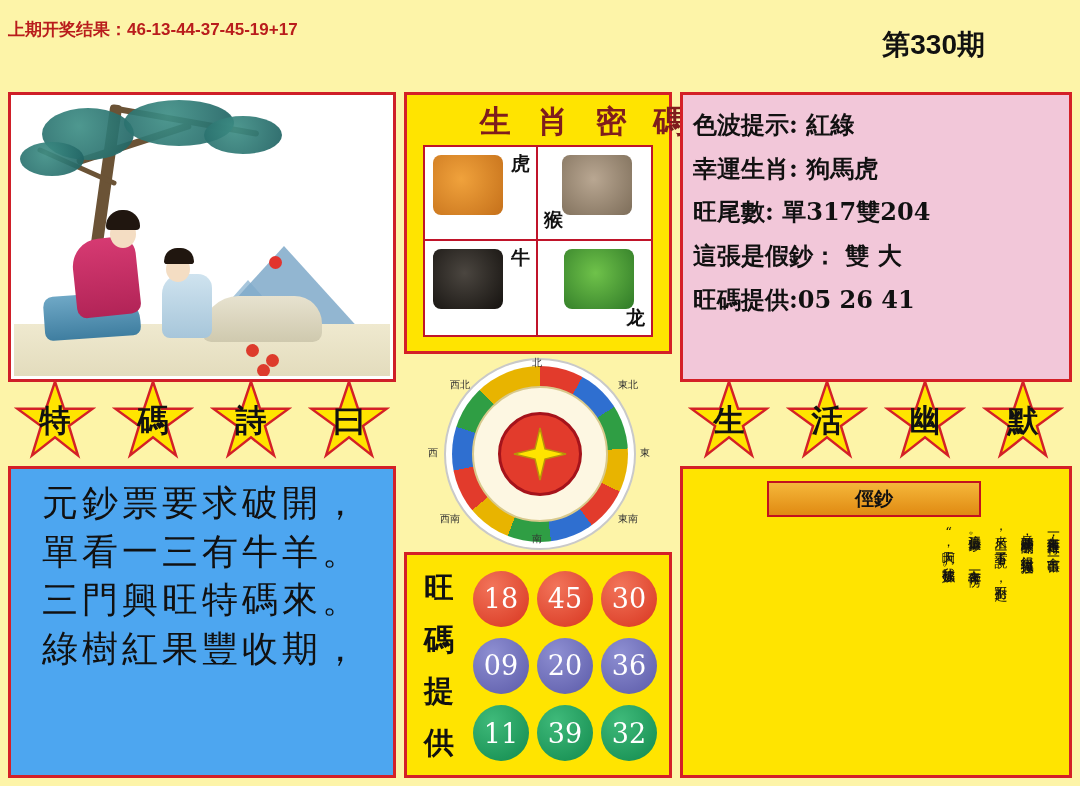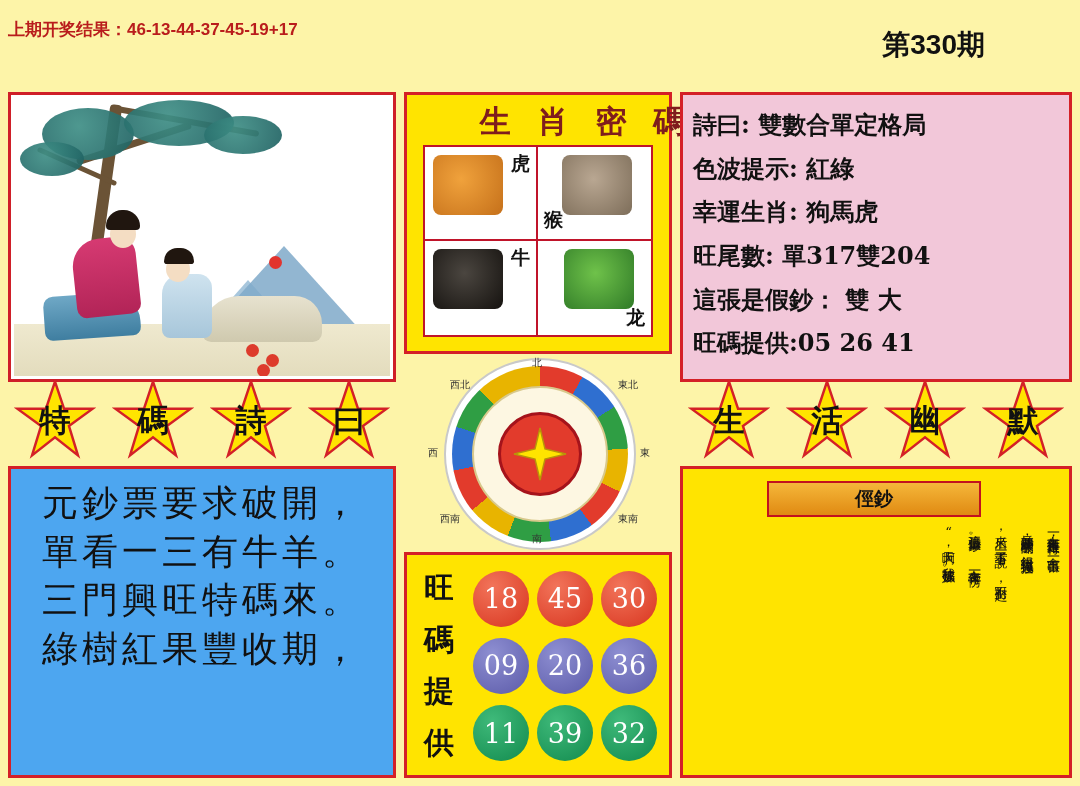--- a/index.html
+++ b/index.html
@@ -533,21 +533,20 @@
       <div class="ball blue">09</div>
       <div class="ball blue">20</div>
       <div class="ball blue">36</div>
       <div class="ball green">11</div>
       <div class="ball green">39</div>
       <div class="ball green">32</div>
     </div>
   </div>
 
   <div class="bx info-box">
-    <div class="info-line">詩曰: 雙數合單定格局</div>
     <div class="info-line">色波提示: 紅綠</div>
     <div class="info-line">幸運生肖: 狗馬虎</div>
     <div class="info-line">旺尾數: 單317雙204</div>
     <div class="info-line">這張是假鈔： 雙 大</div>
     <div class="info-line">旺碼提供:05 26 41</div>
   </div>
 
   <div class="star-row-2">
     <div class="star" style="left:8px;top:0;">
       <svg width="82" height="82" viewBox="0 0 100 100">

